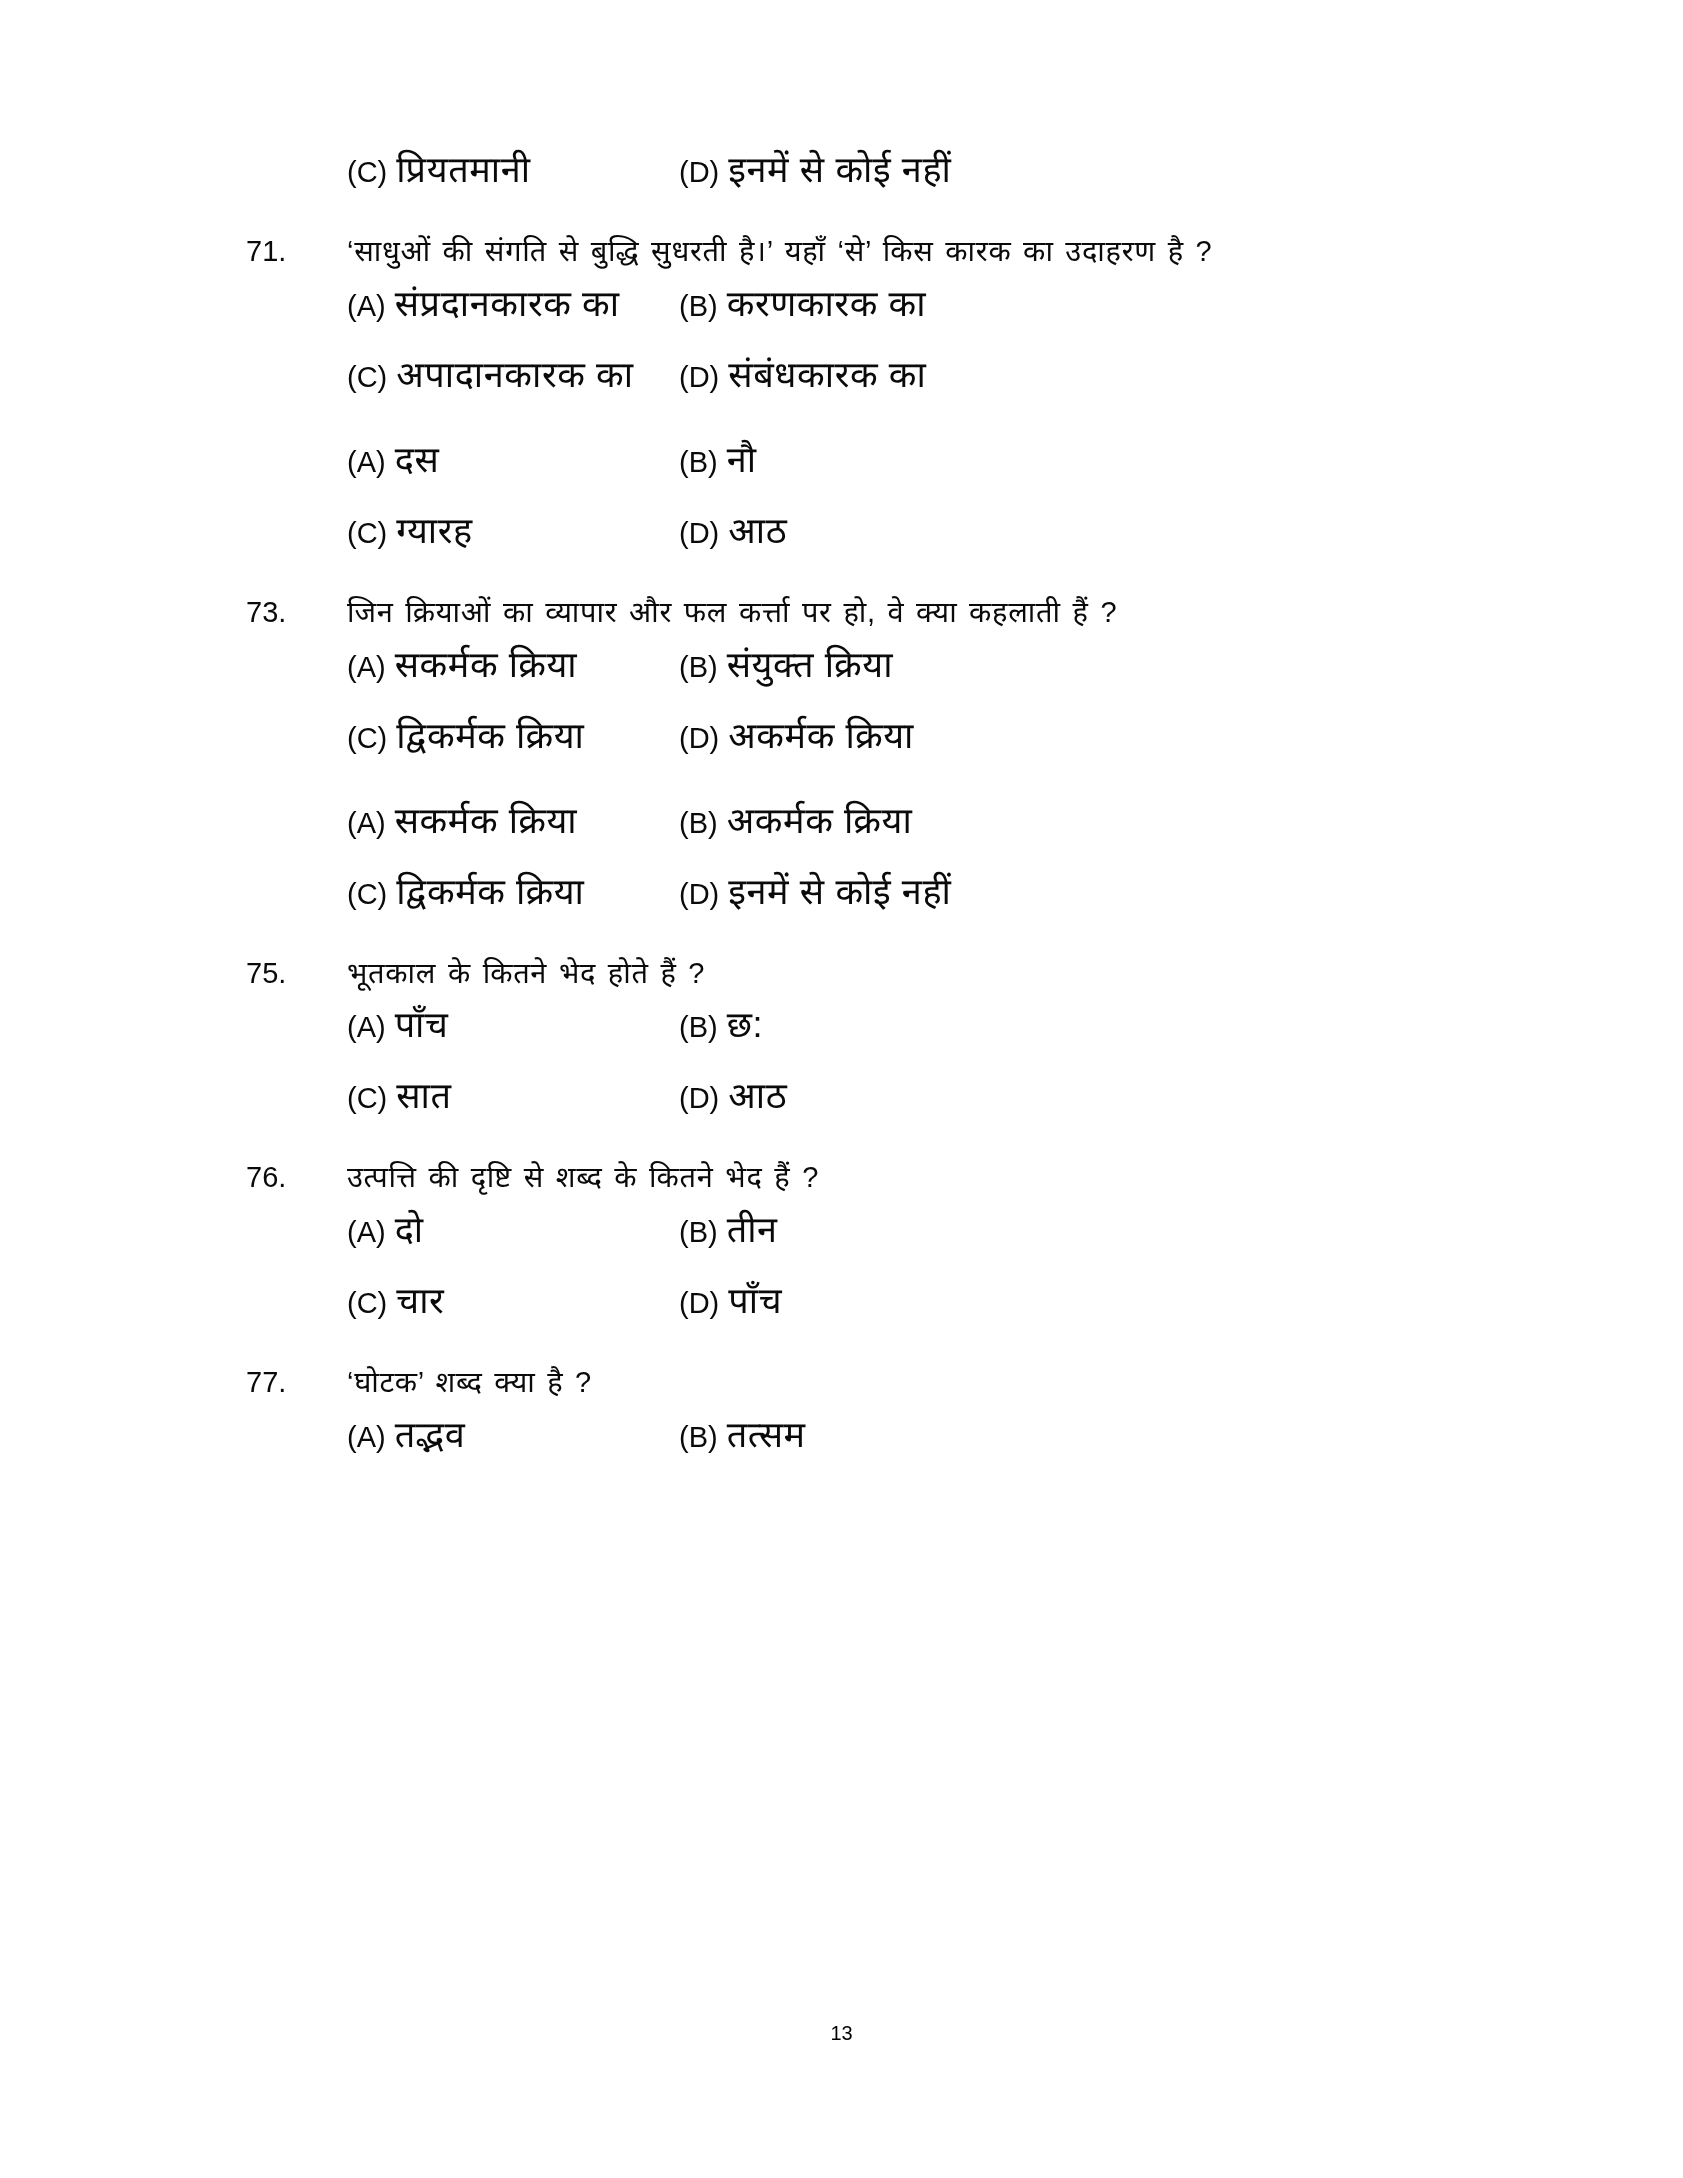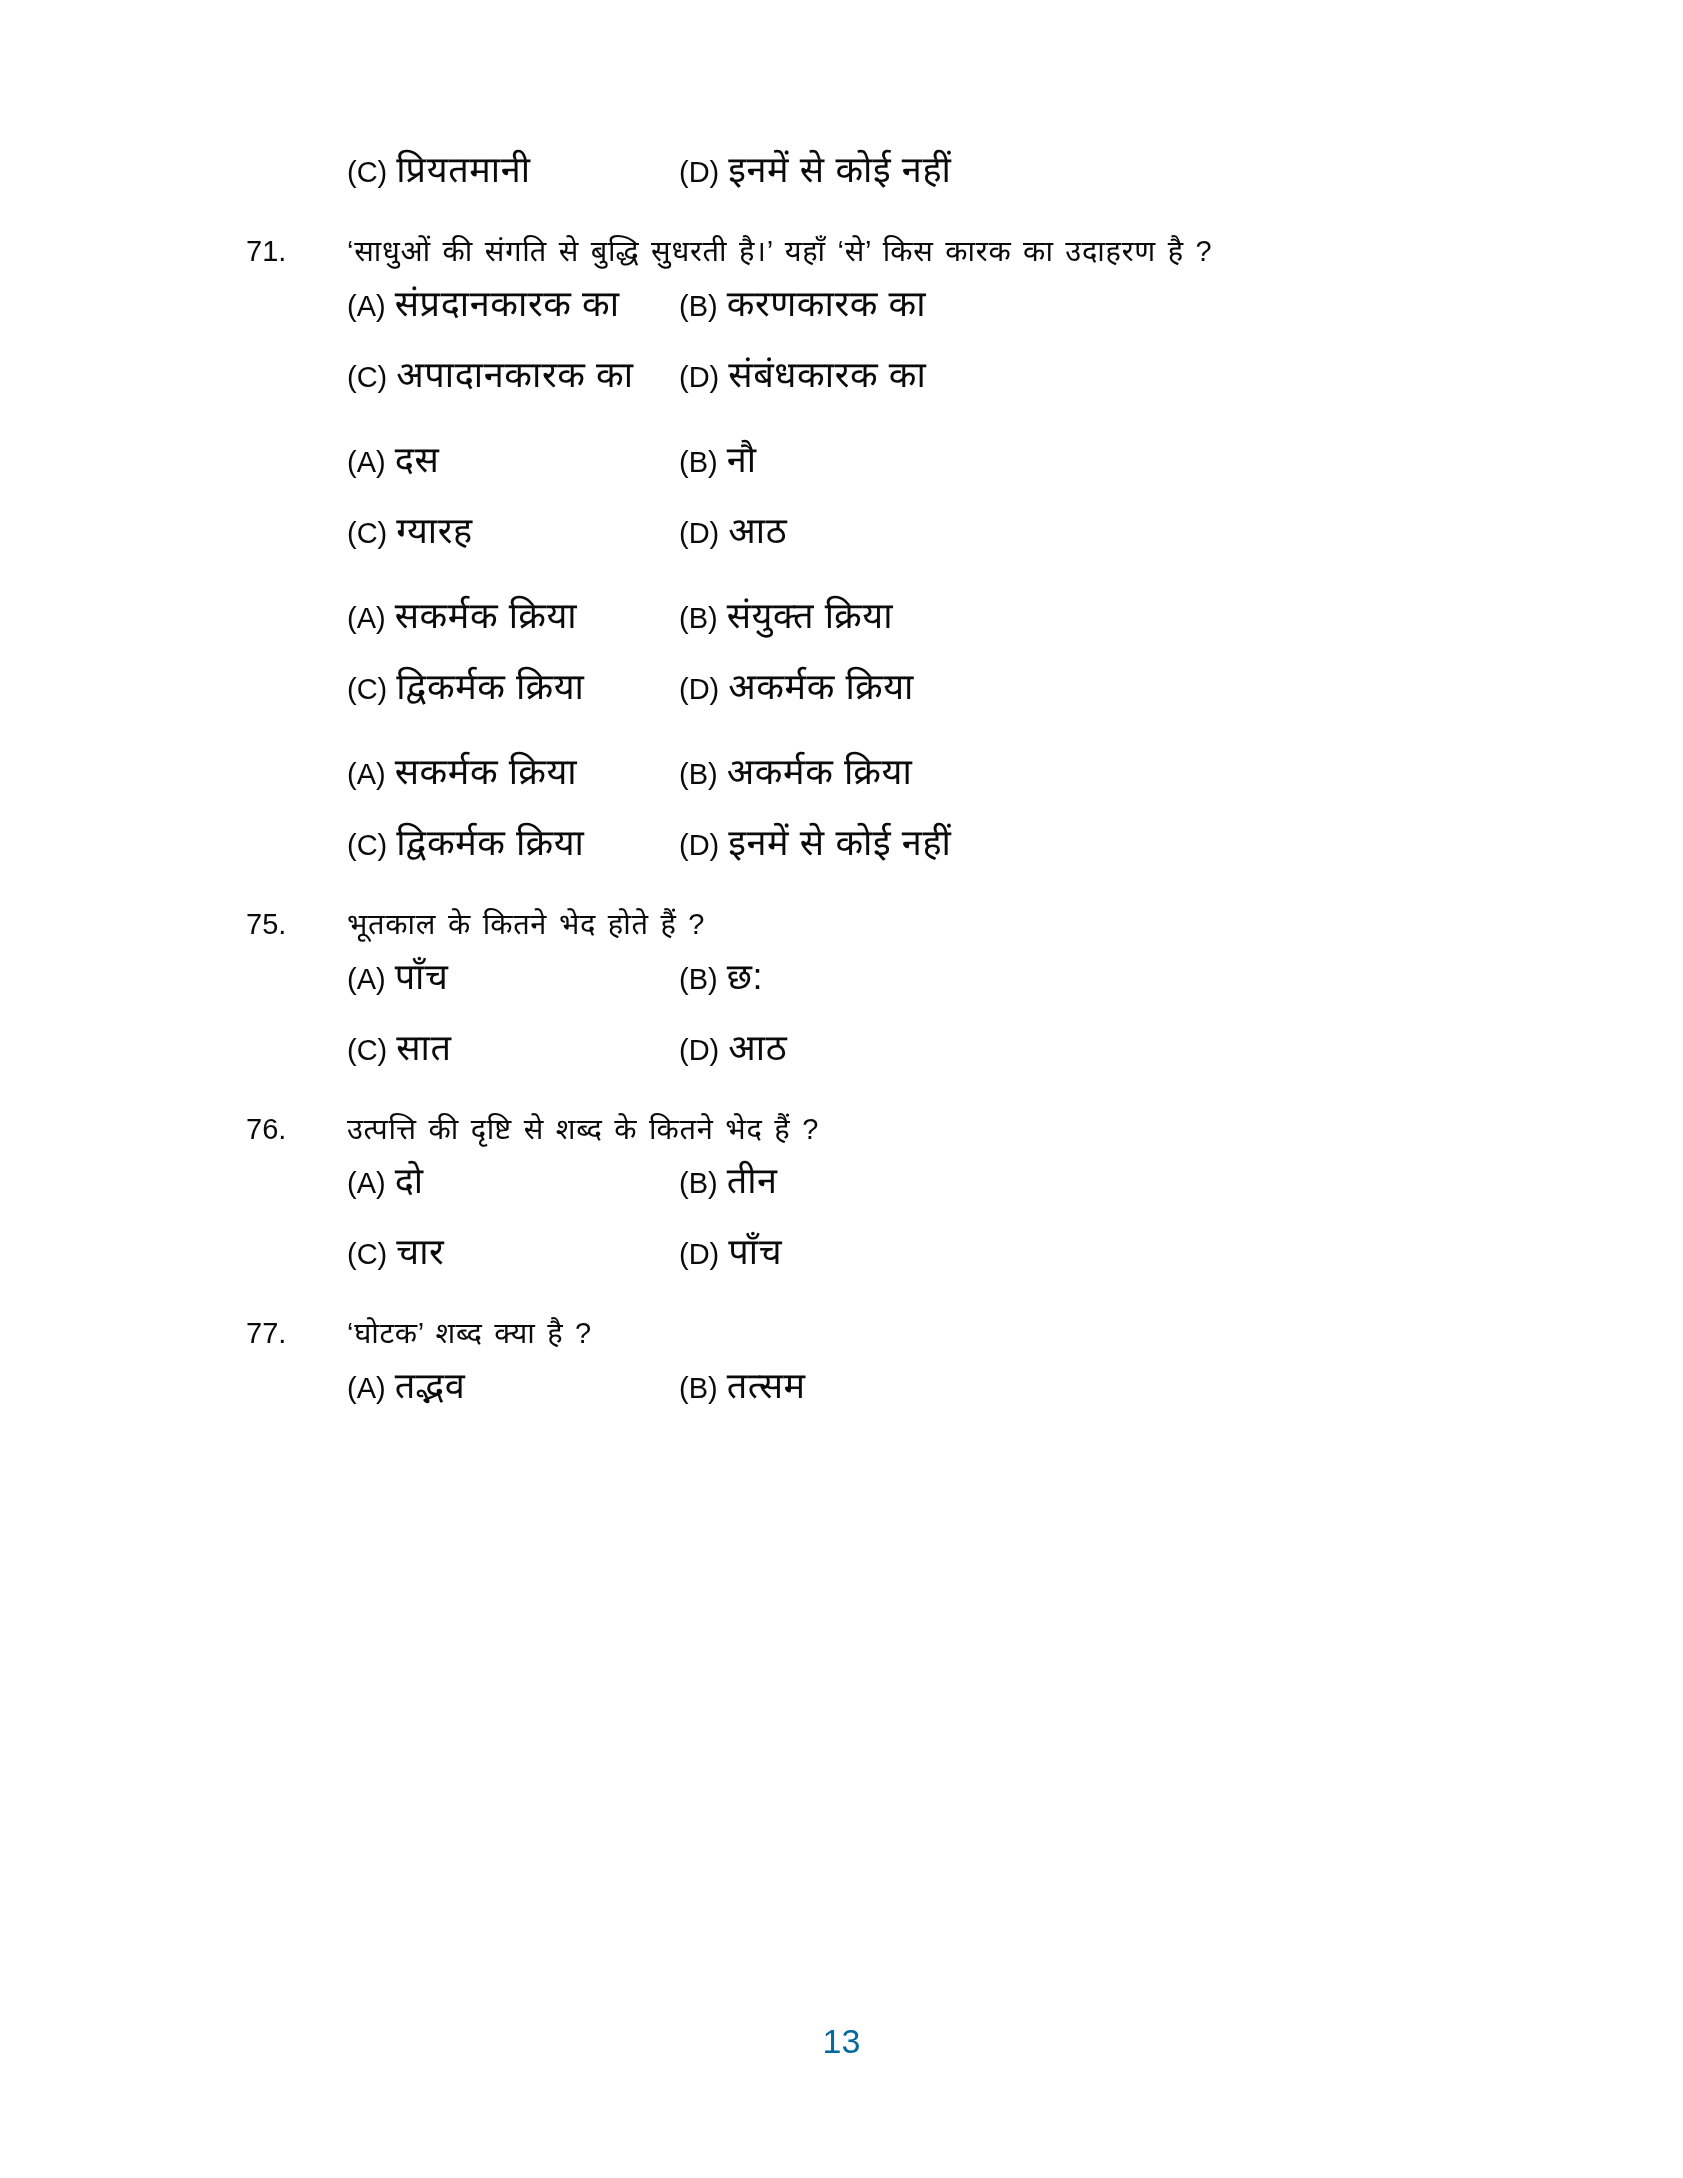--- a/index.html
+++ b/index.html
@@ -106,22 +106,22 @@
     margin-bottom: 10px;
   }
 
   .page-number {
     position: absolute;
     left: 0;
     right: 0;
     top: 2022px;
     text-align: center;
     font-family: "Liberation Sans", sans-serif;
-    font-size: 34px;
-    color: #0369a1;
+    font-size: 20px;
+    color: #000000;
   }
 </style>
 </head>
 <body>
 
 <div class="page">
 
   <div class="content">
 
     <div class="opt-row">
@@ -183,20 +183,24 @@
           </div>
           <div class="opt-col right">
             <span class="opt-marker">(D)</span>
             <span class="opt-text">आठ</span>
           </div>
         </div>
       </div>
     </div>
 
     <div class="question">
+      <div class="q-head">
+        <div class="q-num">73.</div>
+        <div class="q-text">जिन क्रियाओं का व्यापार और फल कर्त्ता पर हो, वे क्या कहलाती हैं ?</div>
+      </div>
       <div class="q-options">
         <div class="opt-row">
           <div class="opt-col left">
             <span class="opt-marker">(A)</span>
             <span class="opt-text">सकर्मक क्रिया</span>
           </div>
           <div class="opt-col right">
             <span class="opt-marker">(B)</span>
             <span class="opt-text">संयुक्त क्रिया</span>
           </div>

